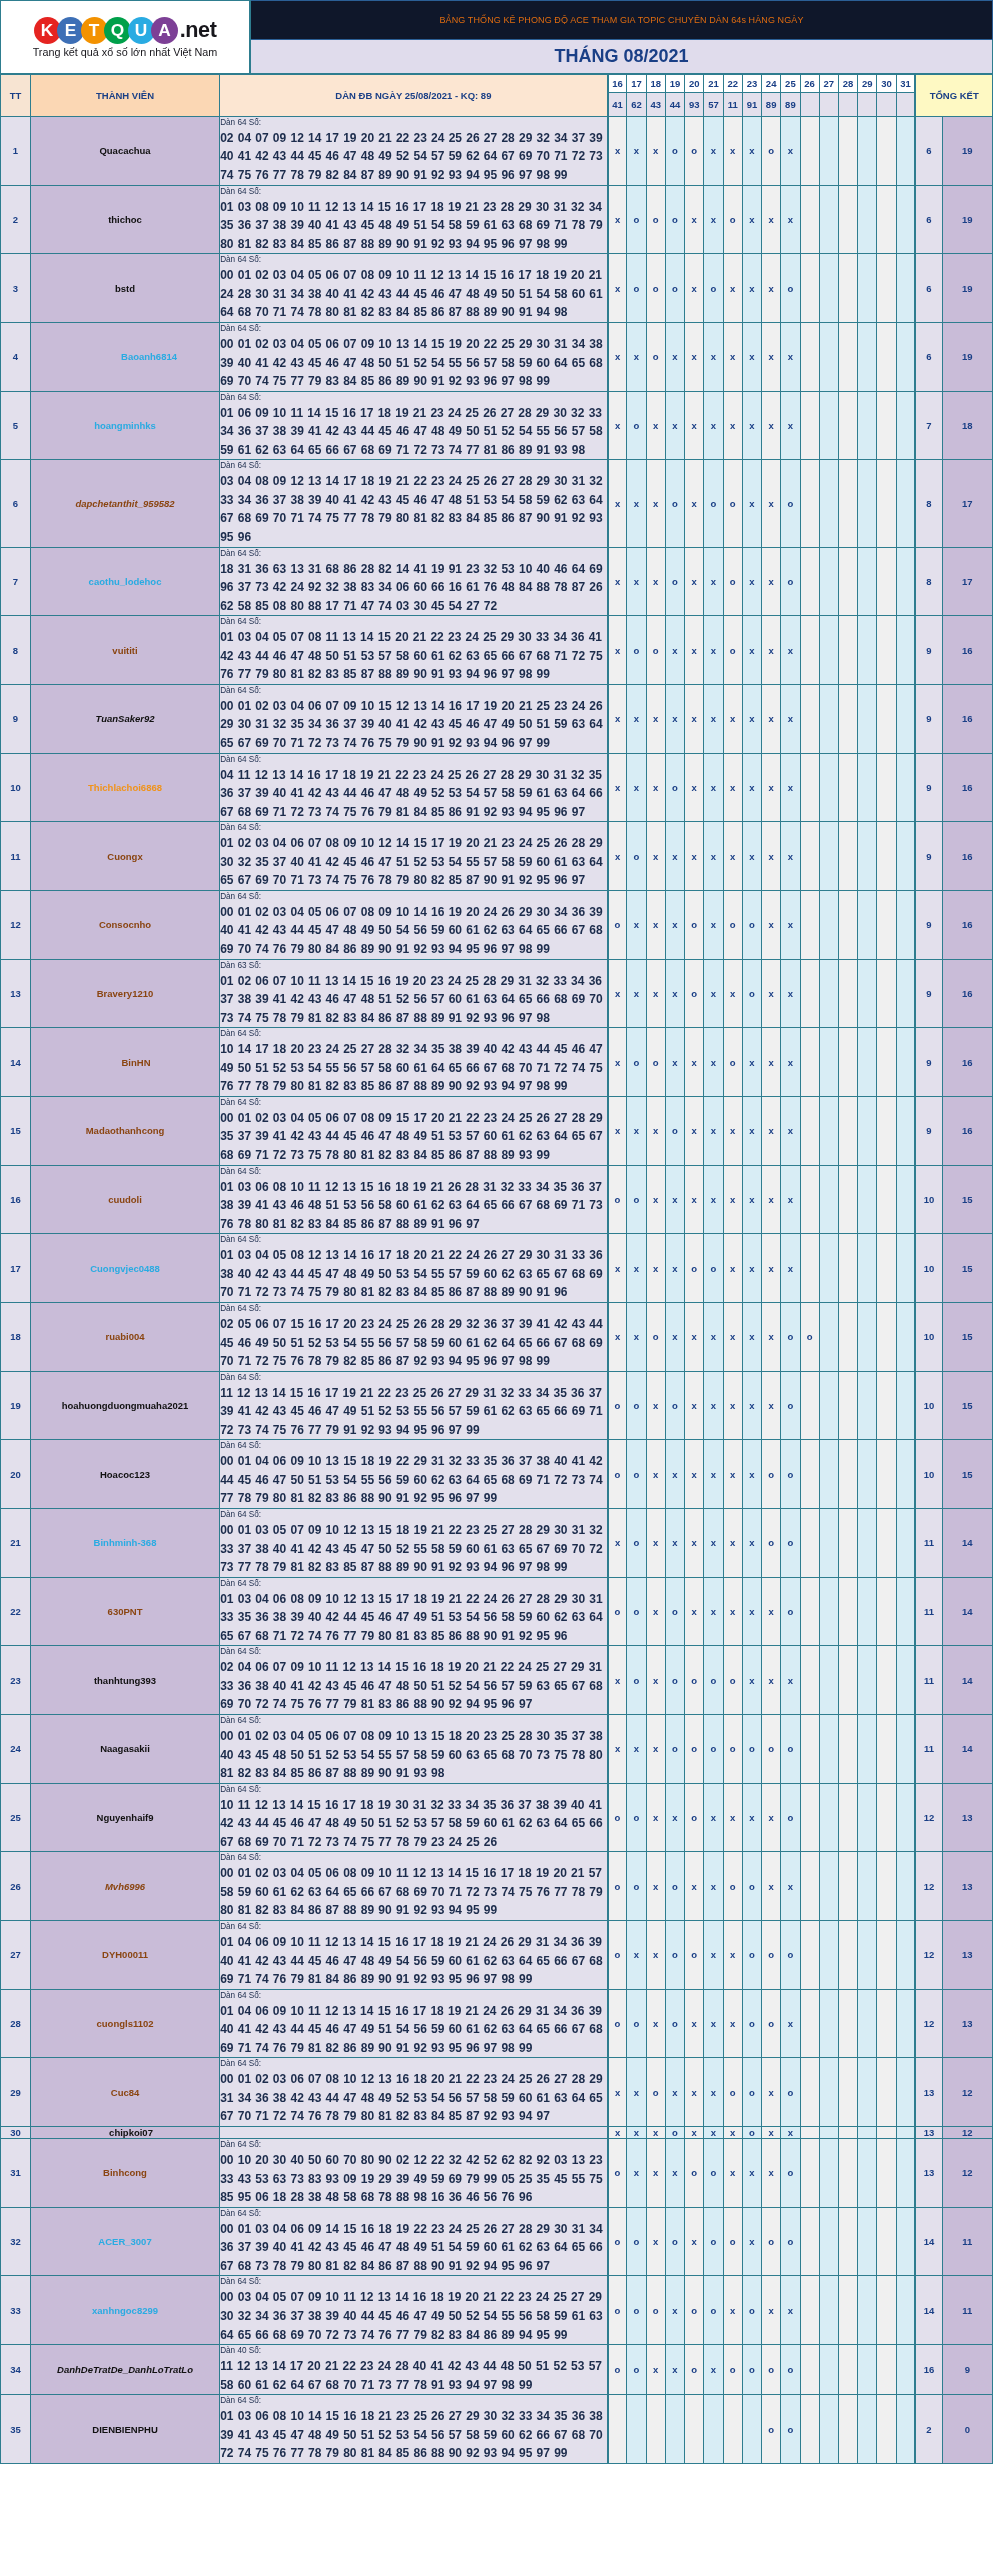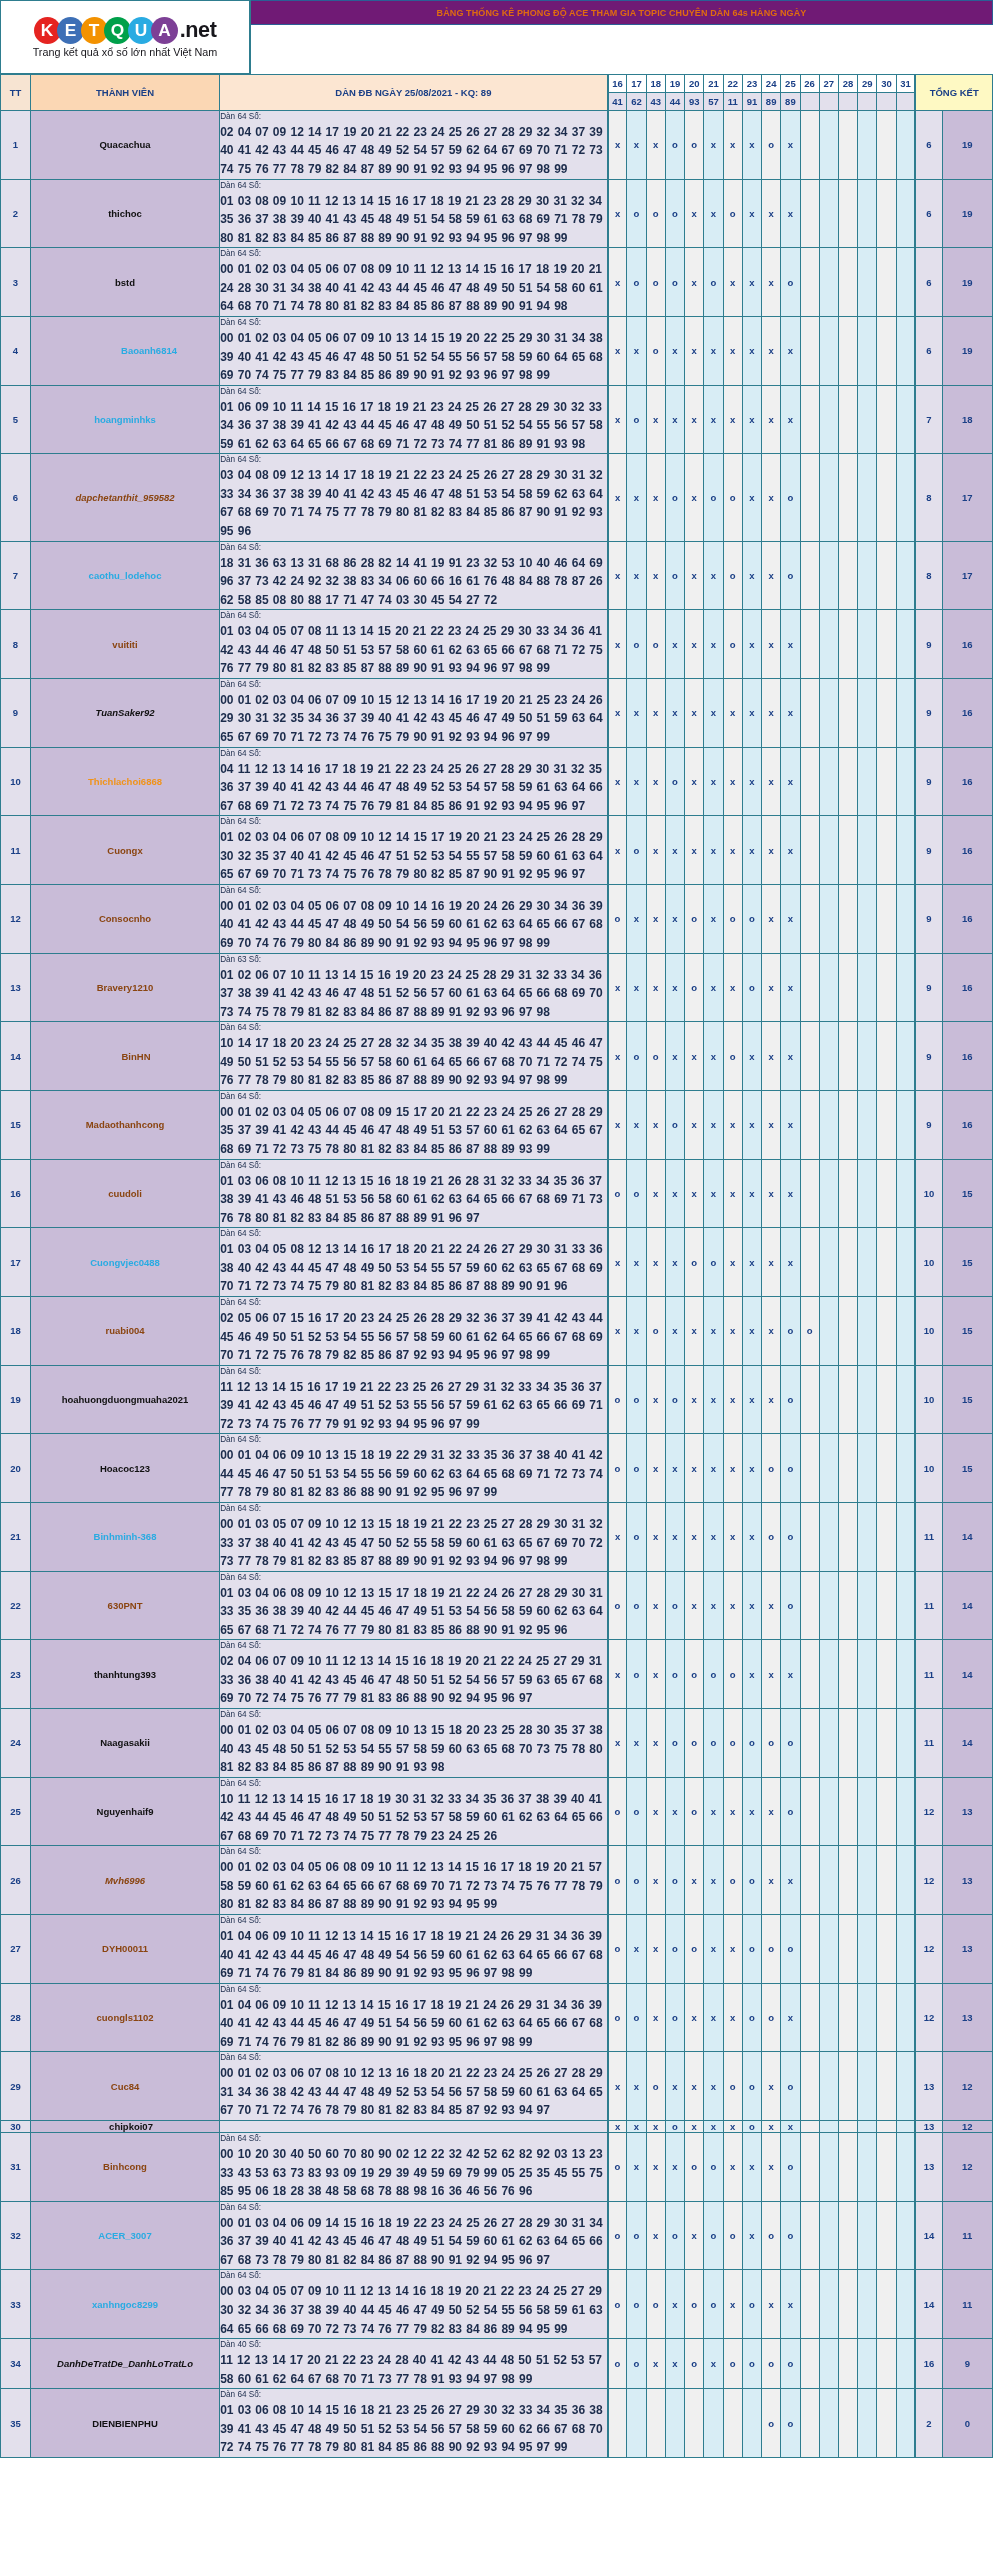--- a/index.html
+++ b/index.html
@@ -46,27 +46,27 @@
     font-size: 21.6px; font-weight: bold; color: #18171c;
     margin-left: 5.2px; letter-spacing: -0.4px;
   }
   .logo-tag {
     font-size: 10.8px; color: #18171c; margin-top: 2.6px;
     white-space: nowrap;
   }
 
   .banner-col { width: 742px; display: flex; flex-direction: column; }
   .banner-title {
-    height: 25px;
-    background: #701a75;
+    height: 40px;
+    background: #0f172a;
     border: 1.7px solid #2b5f95;
     border-left: 0;
     color: #e06c10;
     font-size: 9px;
-    font-weight: bold;
+    font-weight: normal;
     display: flex; align-items: center; justify-content: center;
     letter-spacing: 0.1px;
   }
   .banner-month {
     flex: 1;
     background: #e0dcec;
     border: 1.7px solid #2e7d8f;
     border-left: 0; border-top: 0;
     color: #1a3f86;
     font-size: 18px; font-weight: bold;
@@ -102,21 +102,21 @@
   }
   th.hd-tt   { background: #f7e4d2; font-size: 9.5px;}
   th.hd-dan  { background: #fce6d2; font-size: 10.4px; }
   th.hd-tk   { background: #fef9c3; font-size: 11.2px; }
   th.hd-day  {
     background: #ffffff; color: #1878c4; font-weight: bold;
     font-size: 10px; height: 18px; text-align:center;
   }
   td.hd-kq {
     background: #e3e0ec; color: #e8131a; font-weight: bold;
-    font-size: 10px; height: 18px; text-align: center;
+    font-size: 10px; height: 24px; text-align: center;
   }
 
   td.tt {
     background: #e3e0ec; color: #e8131a; font-weight: bold;
     font-size: 9.5px; text-align: center; vertical-align: middle;
   }
   td.nm {
     background: #c9bcd8; text-align: center; vertical-align: middle;
     font-size: 10.8px; font-weight: bold;
   }
@@ -160,20 +160,21 @@
         <span class="logo-letter" style="background:#00a04a">Q</span>
         <span class="logo-letter" style="background:#29abe2">U</span>
         <span class="logo-letter" style="background:#7d4096">A</span>
         <span class="logo-dotnet">.net</span>
       </div>
       <div class="logo-tag">Trang kết quả xổ số lớn nhất Việt Nam</div>
     </div>
 
     <div class="banner-col">
       <div class="banner-title">BẢNG THỐNG KÊ PHONG ĐỘ ACE THAM GIA TOPIC CHUYÊN DÀN 64s HÀNG NGÀY</div>
+      <div class="banner-month">THÁNG 08/2021</div>
     </div>
   </div>
 
   <table class="grid">
     <colgroup>
       <col class="c-tt">
         <col class="c-name">
         <col class="c-dan">
       <col class="c-day">
         <col class="c-day">

